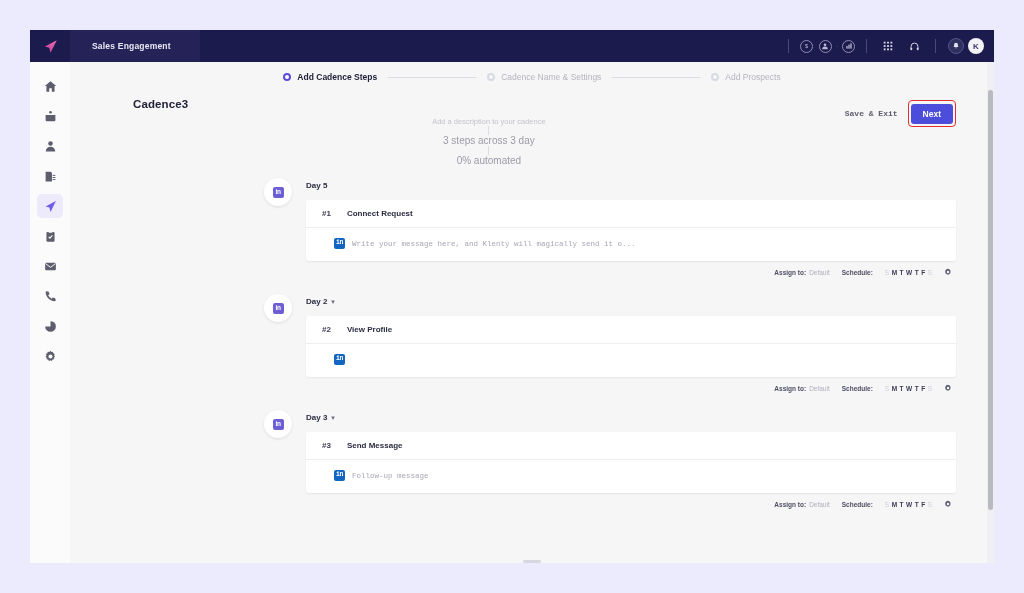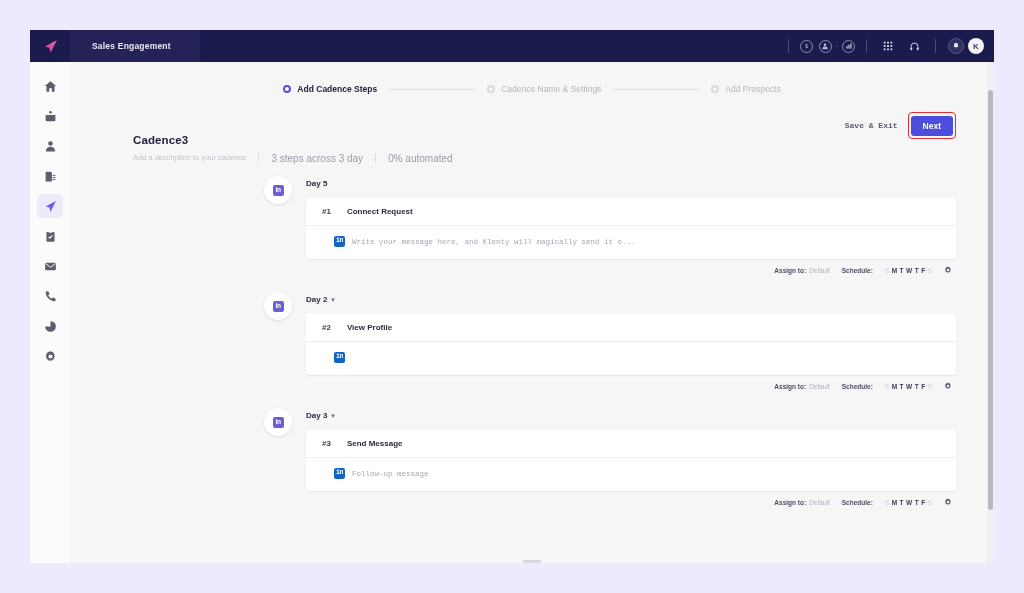--- a/index.html
+++ b/index.html
@@ -83,40 +83,40 @@
   .side-item svg { width: 13px; height: 13px; display:block; }
 
   .content {
     flex: 1; background: #f6f6f7; position: relative;
     overflow: hidden;
   }
 
   
   .stepper {
     display: flex; align-items: center; justify-content: center;
-    padding-top: 22px; gap: 0;
+    padding-top: 10px; gap: 0;
   }
   .step { display: flex; align-items: center; gap: 6px; }
   .step-ring {
     width: 8px; height: 8px; border-radius: 50%;
     border: 2px solid #d9d9e3; background: #f6f6f7;
   }
   .step.active .step-ring { border-color: #5b4ddb; background: #fff; }
   .step-label { font-size: 8.5px; color: #b4b4c0; }
   .step.active .step-label { color: #22223a; font-weight: bold; }
   .step-line { width: 88px; height: 1px; background: #dcdce4; margin: 0 11px; }
 
   
   .title-row {
     display: flex; align-items: flex-start;
     padding: 16px 38px 0 63px;
   }
-  .title-left { flex: 1; margin-top: 24px; }
+  .title-left { flex: 1; }
   .cad-title { font-size: 11.5px; font-weight: bold; color: #22223a; letter-spacing:.1px;}
-  .cad-meta { display: flex; margin-top: 7px; gap: 0; }
+  .cad-meta { display: flex; align-items: center; margin-top: 7px; gap: 0; flex-direction: column; }
   .cad-desc { font-size: 7.5px; color: #c3c3cd; }
   .meta-sep { width: 1px; height: 9px; background: #dcdce4; margin: 0 12px; }
   .cad-stat { font-size: 10px; color: #9b9ba8; }
   .title-right { display: flex; align-items: center; gap: 10px; padding-top: 2px;}
   .save-exit { font-size: 8px; color: #5c5c6e; font-weight: bold; cursor: pointer; font-family: Liberation Mono, monospace; }
   .next-wrap {
     border: 1.5px solid #e03131; border-radius: 4px; padding: 2px;
   }
   .next-btn {
     background: #4c4ddb; color: #fff;

